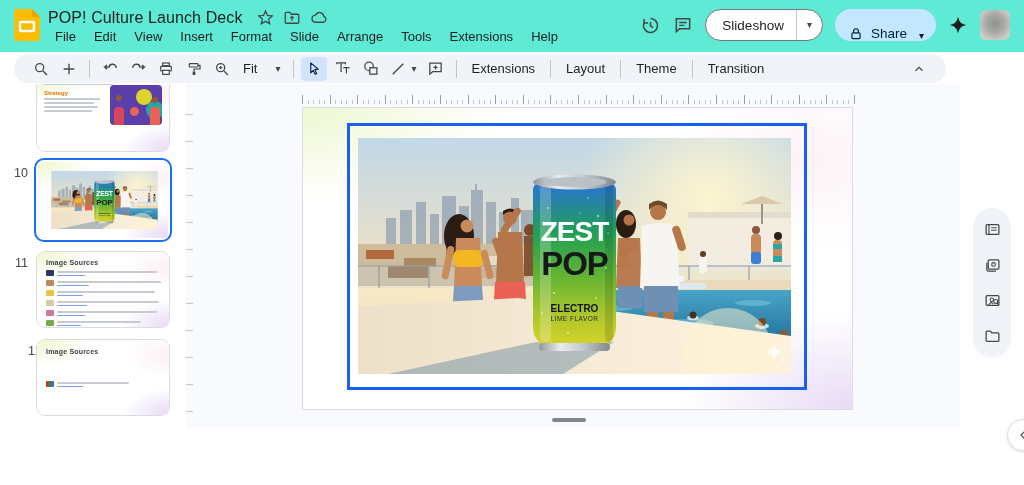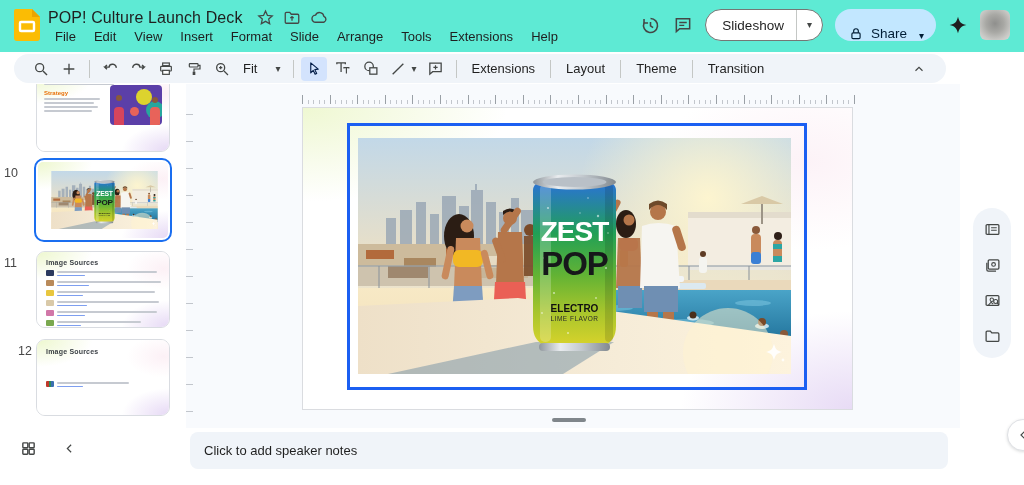--- a/index.html
+++ b/index.html
@@ -31,21 +31,21 @@
   .tb-icon.active { background:#d3e3fd; color:#041e49; }
   .tb-sep { width:1px; height:18px; background:#c4c7c5; margin:0 5px; flex:0 0 auto; }
   .tb-text { font-size:13px; color:#1f1f1f; padding:3px 8px; border-radius:4px; cursor:pointer; white-space:nowrap; }
   .fit-group { display:flex; align-items:center; gap:18px; padding:2px 6px; cursor:pointer; }
   .fit-label { font-size:13px; color:#1f1f1f; }
   .tb-collapse { margin-left:auto; }
 
   
   .main { position:absolute; left:0; top:84px; width:1024px; height:344px; }
   .filmstrip { position:absolute; left:0; top:0; width:186px; height:344px; background:#fff; overflow:hidden; }
-  .slide-num { position:absolute; font-size:12.5px; color:#474747; width:24px; text-align:left; }
+  .slide-num { position:absolute; font-size:12.5px; color:#474747; width:24px; text-align:right; }
   .thumb { position:absolute; left:36px; width:134px; background:#fff; border:1px solid #d9dce1; border-radius:9px; overflow:hidden; }
   .thumb-selected { left:34px; width:138px; border:2.5px solid #1a6ef0; border-radius:10px; padding:2px; background:#fff; }
   .thumb-inner { width:100%; height:100%; border-radius:5px; overflow:hidden; position:relative;
       background: radial-gradient(70% 60% at 0% 0%, rgba(228,243,180,.65), rgba(228,243,180,0) 60%),
                   radial-gradient(55% 55% at 100% 100%, rgba(219,200,240,.7), rgba(219,200,240,0) 65%),
                   radial-gradient(40% 40% at 96% 22%, rgba(248,219,232,.4), rgba(248,219,232,0) 70%), #fff; }
   .tline { height:2px; background:#c6cad1; border-radius:1px; }
   .tline.blue { background:#7e9ff0; }
   .mini-title { font-size:7px; font-weight:bold; color:#3a3f45; letter-spacing:.2px; }
 
@@ -592,40 +592,20 @@
           </span>
         <span class="sp-icon">
             <svg width="17" height="17" viewBox="0 0 24 24">
               <path d="M3 6 A1.5 1.5 0 0 1 4.5 4.5 L9 4.5 L11 7 L19.5 7 A1.5 1.5 0 0 1 21 8.5 L21 17.5 A1.5 1.5 0 0 1 19.5 19 L4.5 19 A1.5 1.5 0 0 1 3 17.5 Z" fill="none" stroke="currentColor" stroke-width="1.8"></path>
             </svg>
           </span>
       </div>
     </div>
   </div>
 
-  <div class="bottom-bar">
-    <div class="bb-icons">
-      <span class="gicon">
-          <svg width="17" height="17" viewBox="0 0 24 24">
-            <rect x="4" y="4" width="7" height="7" rx="1" fill="none" stroke="currentColor" stroke-width="2"></rect>
-            <rect x="13" y="4" width="7" height="7" rx="1" fill="none" stroke="currentColor" stroke-width="2"></rect>
-            <rect x="4" y="13" width="7" height="7" rx="1" fill="none" stroke="currentColor" stroke-width="2"></rect>
-            <rect x="13" y="13" width="7" height="7" rx="1" fill="none" stroke="currentColor" stroke-width="2"></rect>
-          </svg>
-        </span>
-      <span class="gicon">
-          <svg width="13" height="13" viewBox="0 0 24 24">
-            <path d="M15 5 L8 12 L15 19" fill="none" stroke="currentColor" stroke-width="2.2"></path>
-          </svg>
-        </span>
-    </div>
-    <div class="notes-box">
-      <span class="notes-text">Click to add speaker notes</span>
-    </div>
-  </div>
 
   <div class="edge-chevron">
     <svg width="12" height="12" viewBox="0 0 24 24">
         <path d="M15 5 L8 12 L15 19" fill="none" stroke="currentColor" stroke-width="2.4"></path>
       </svg>
   </div>
 
 </div>
 
 </body></html>

